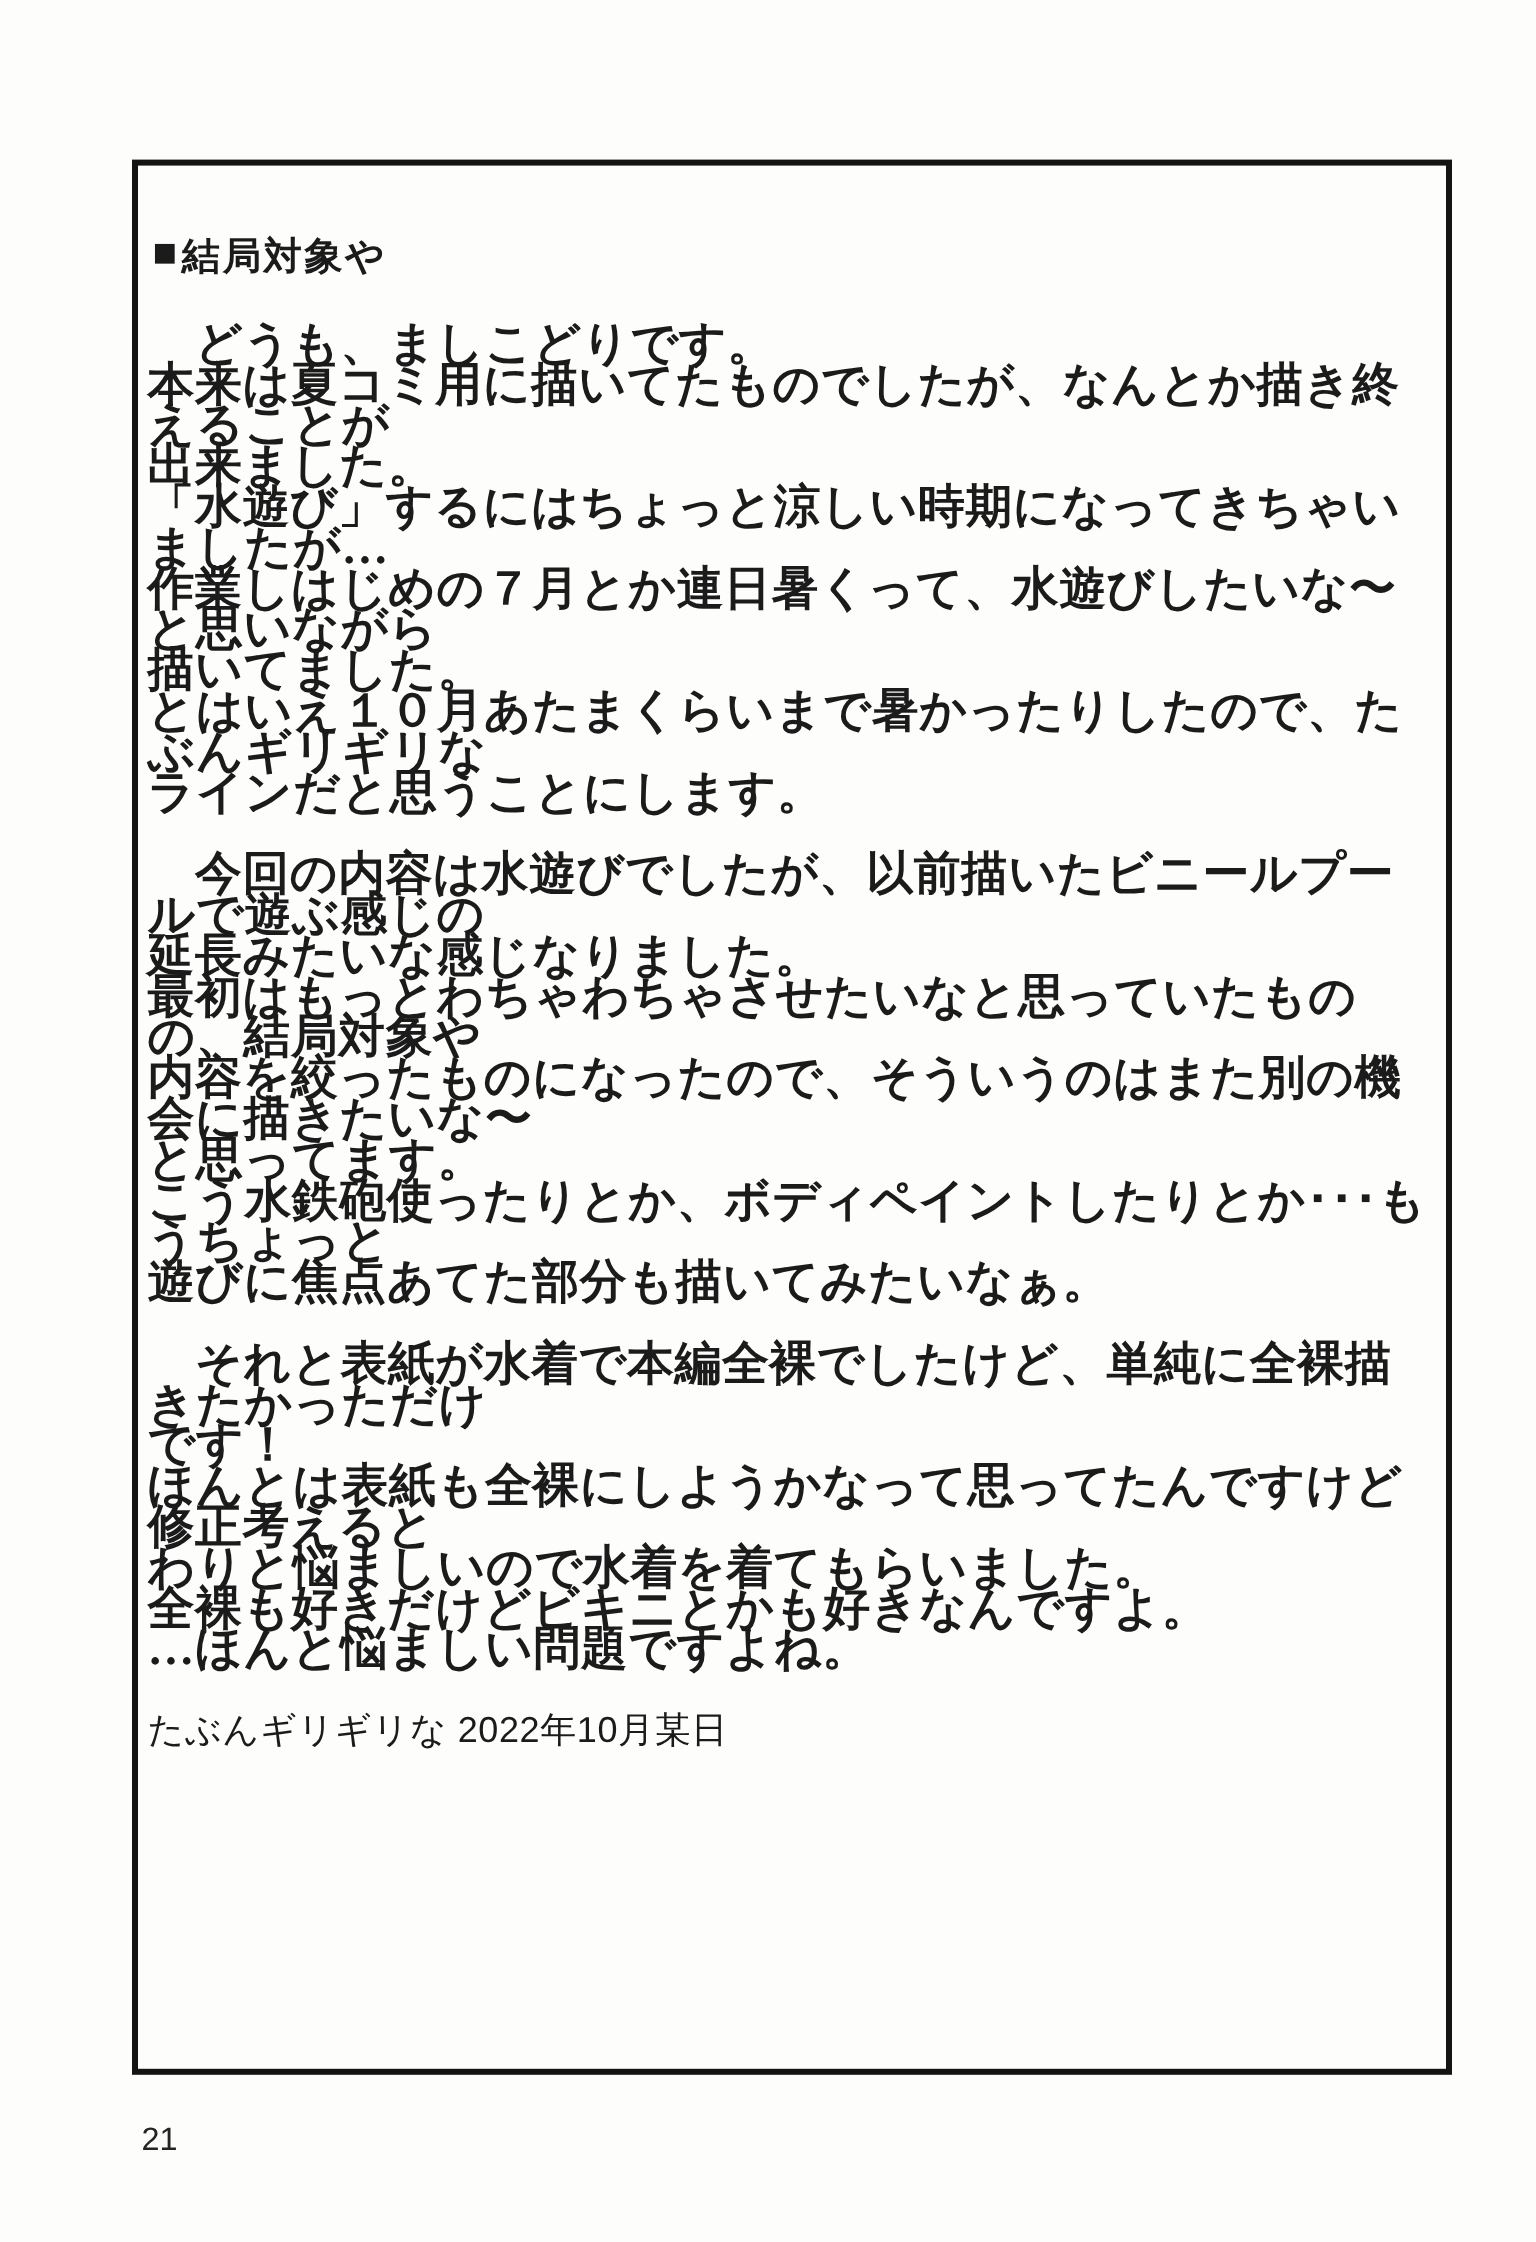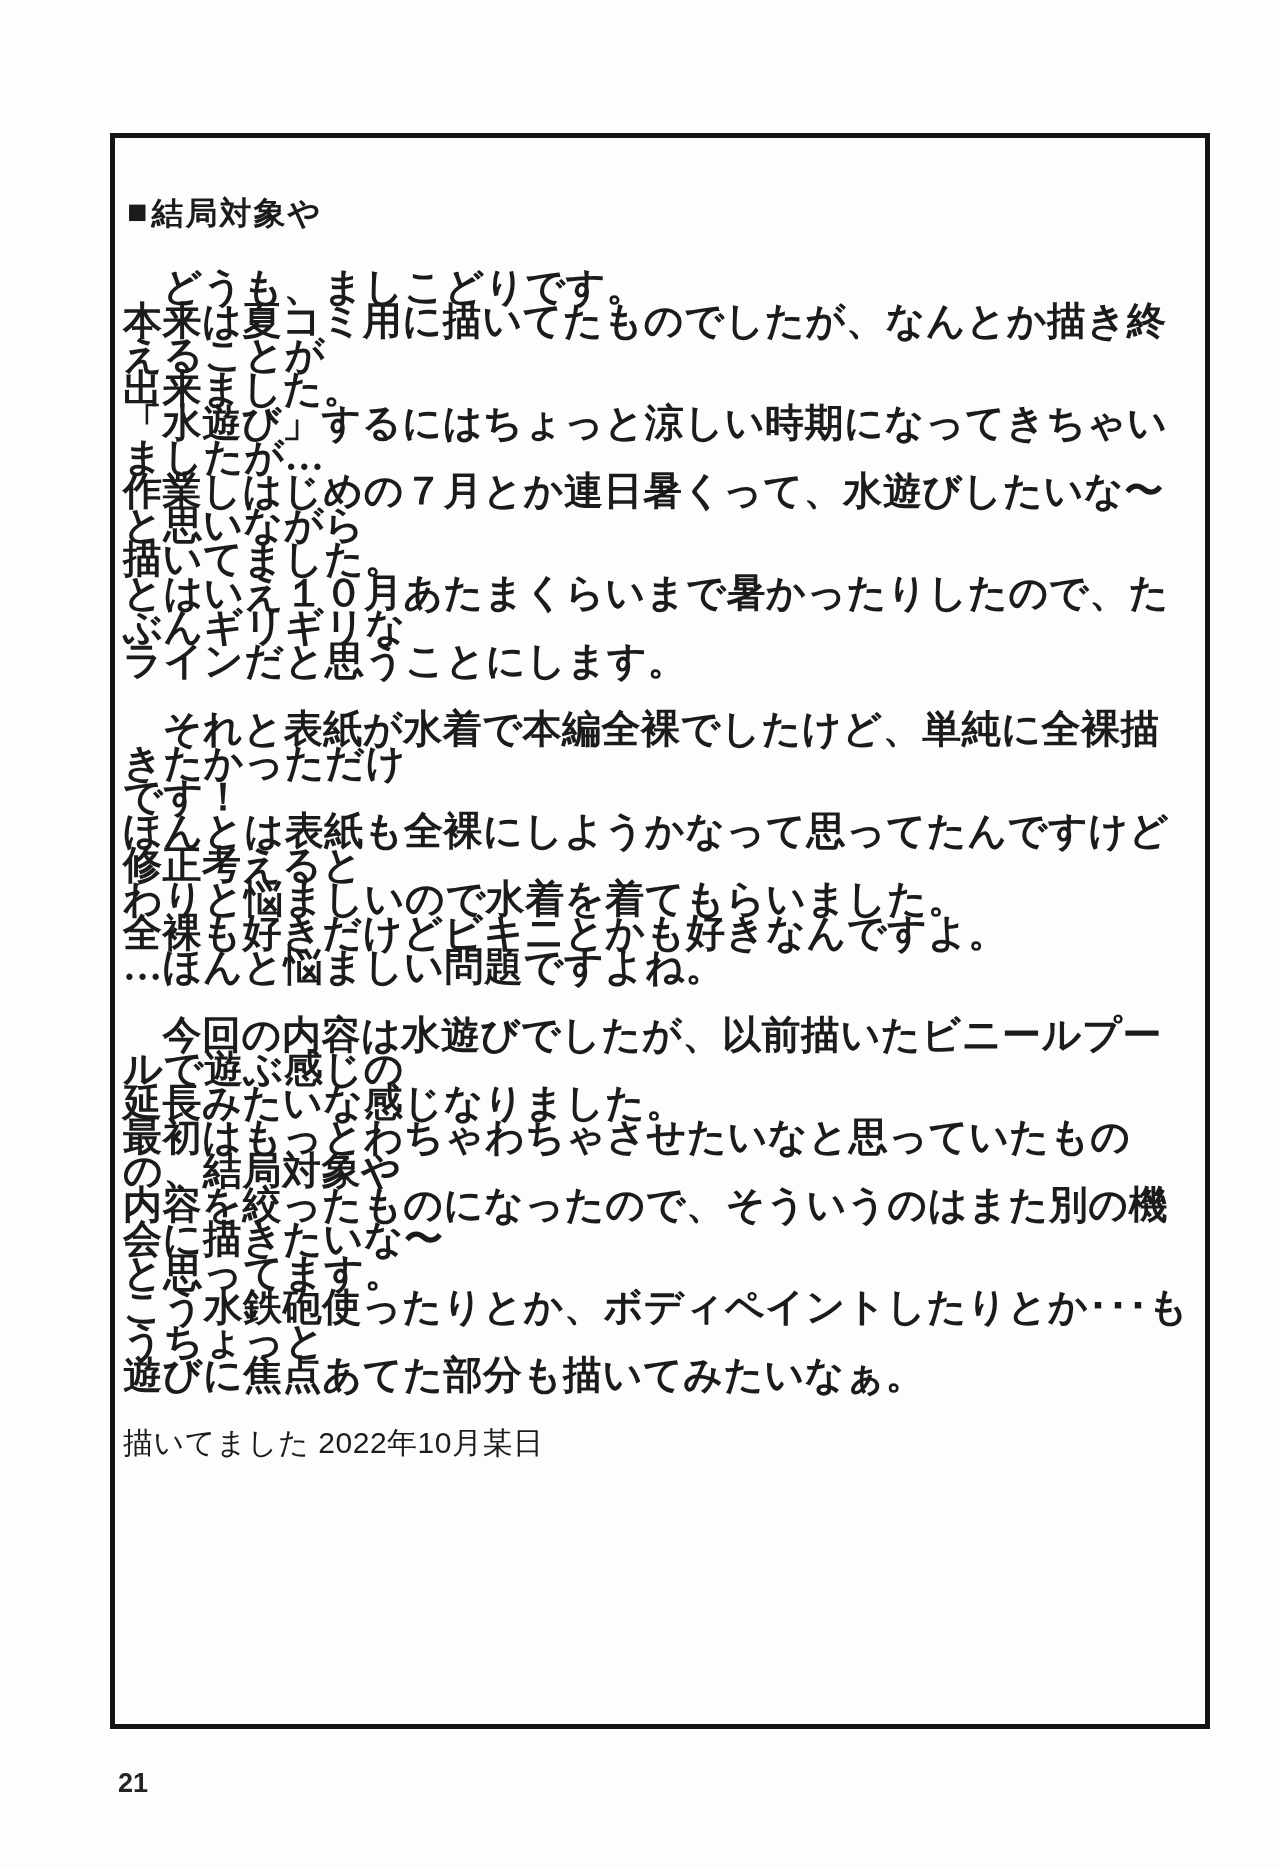--- a/index.html
+++ b/index.html
@@ -61,52 +61,51 @@
     letter-spacing: 0.5px;
   }
   .page-number {
     position: absolute;
     left: 118px;
     top: 1768px;
     font-family: "Liberation Sans", "DejaVu Sans", sans-serif;
     font-size: 27px;
     line-height: 30px;
     color: #242424;
-    font-weight: bold;
   }
 </style>
 </head>
 <body>
 
 <div class="page-frame">
   <div class="frame-inner">
     <h1 class="afterword-heading">
       <span class="section-marker">■</span>
       <span>結局対象や</span>
     </h1>
     <div class="afterword-body">
         <p>　どうも、ましこどりです。
 本来は夏コミ用に描いてたものでしたが、なんとか描き終えることが
 出来ました。
 「水遊び」するにはちょっと涼しい時期になってきちゃいましたが…
 作業しはじめの７月とか連日暑くって、水遊びしたいな〜と思いながら
 描いてました。
 とはいえ１０月あたまくらいまで暑かったりしたので、たぶんギリギリな
 ラインだと思うことにします。</p>
-        <p>　それと表紙が水着で本編全裸でしたけど、単純に全裸描きたかっただけ
-です！
-ほんとは表紙も全裸にしようかなって思ってたんですけど修正考えると
-わりと悩ましいので水着を着てもらいました。
-全裸も好きだけどビキニとかも好きなんですよ。
-…ほんと悩ましい問題ですよね。</p>
         <p>　今回の内容は水遊びでしたが、以前描いたビニールプールで遊ぶ感じの
 延長みたいな感じなりました。
 最初はもっとわちゃわちゃさせたいなと思っていたものの、結局対象や
 内容を絞ったものになったので、そういうのはまた別の機会に描きたいな〜
 と思ってます。
 こう水鉄砲使ったりとか、ボディペイントしたりとか･･･もうちょっと
 遊びに焦点あてた部分も描いてみたいなぁ。</p>
+        <p>　それと表紙が水着で本編全裸でしたけど、単純に全裸描きたかっただけ
+です！
+ほんとは表紙も全裸にしようかなって思ってたんですけど修正考えると
+わりと悩ましいので水着を着てもらいました。
+全裸も好きだけどビキニとかも好きなんですよ。
+…ほんと悩ましい問題ですよね。</p>
       </div>
-    <div class="signoff">描いてました 2022年10月某日</div>
+    <div class="signoff">たぶんギリギリな 2022年10月某日</div>
   </div>
 </div>
 
 <div class="page-number">21</div>
 
 </body></html>

